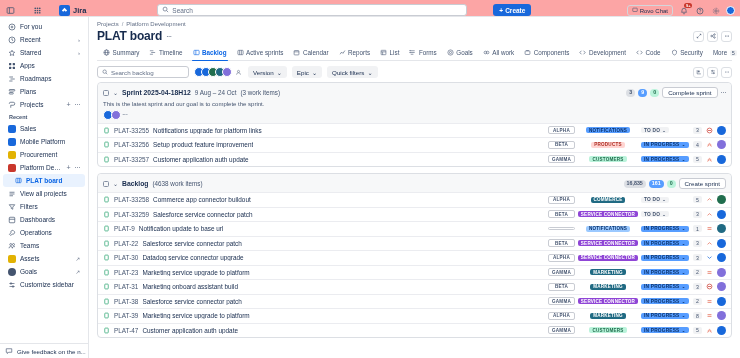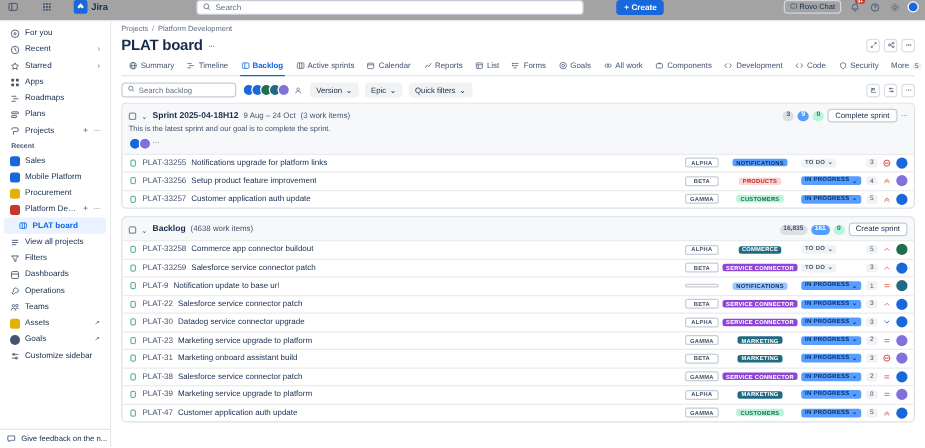--- a/index.html
+++ b/index.html
@@ -9,23 +9,23 @@
     font-size: 7px;
     color: #172B4D;
     background: #fff;
     overflow: hidden;
   }
   .app { display: flex; flex-direction: column; width: 740px; height: 358px; }
 
   
   .topbar {
     height: 17px; flex: 0 0 17px;
-    display: flex; align-items: flex-start;
+    display: flex; align-items: flex-end;
     border-bottom: 1px solid #e4e6ea;
-    background: #a3a3a3; padding: 0 5px; gap: 16px;
+    background: #fca5a5; padding: 0 5px; gap: 16px;
   }
   .tb-ico { width: 11px; height: 11px; display: flex; align-items: center; justify-content: center; color: #44546F; border-radius: 2px; }
   .tb-ico svg { display: block; }
   .jira-logo { display: flex; align-items: center; gap: 3px; }
   .jira-mark { width: 11px; height: 11px; border-radius: 2px; background: #1868DB; display:flex; align-items:center; justify-content:center; }
   .jira-name { font-size: 7.5px; font-weight: 600; color: #172B4D; }
   .tb-search {
     flex: 0 0 auto; width: 310px; height: 12px; margin-left: 55px;
     border: 1px solid #c9ccd3; border-radius: 3px;
     display: flex; align-items: center; gap: 3px; padding: 0 4px;

